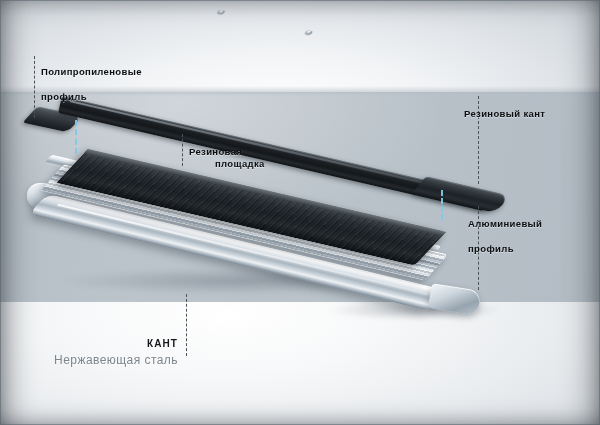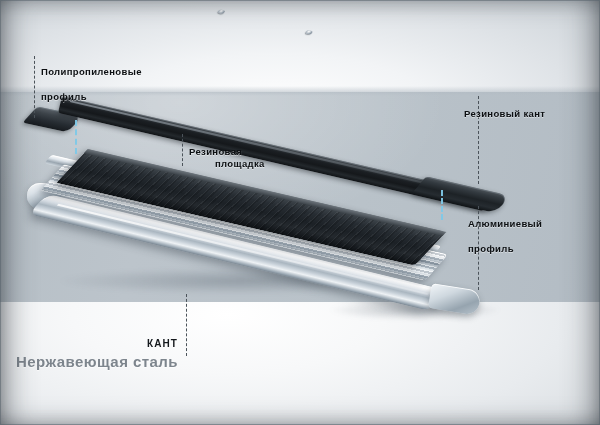--- a/index.html
+++ b/index.html
@@ -211,21 +211,21 @@
     position:absolute;
     text-align:right;
     color:#15191d;
   }
   .label-kant .k-title{
     font-size:10px;font-weight:700;letter-spacing:1.1px;color:#14181c;
     text-shadow:0 1px 0 rgba(255,255,255,.65);
   }
   .label-kant .k-sub{
     display:block;margin-top:2px;
-    font-size:15px;font-weight:700;letter-spacing:.45px;color:#7d858d;
+    font-size:12px;font-weight:400;letter-spacing:.45px;color:#7d858d;
     text-shadow:0 1px 0 rgba(255,255,255,.65);
   }
 </style>
 </head>
 <body>
 
 <div id="stage">
 
   <div class="bg-upper"></div>
   <div class="bg-mid"></div>

